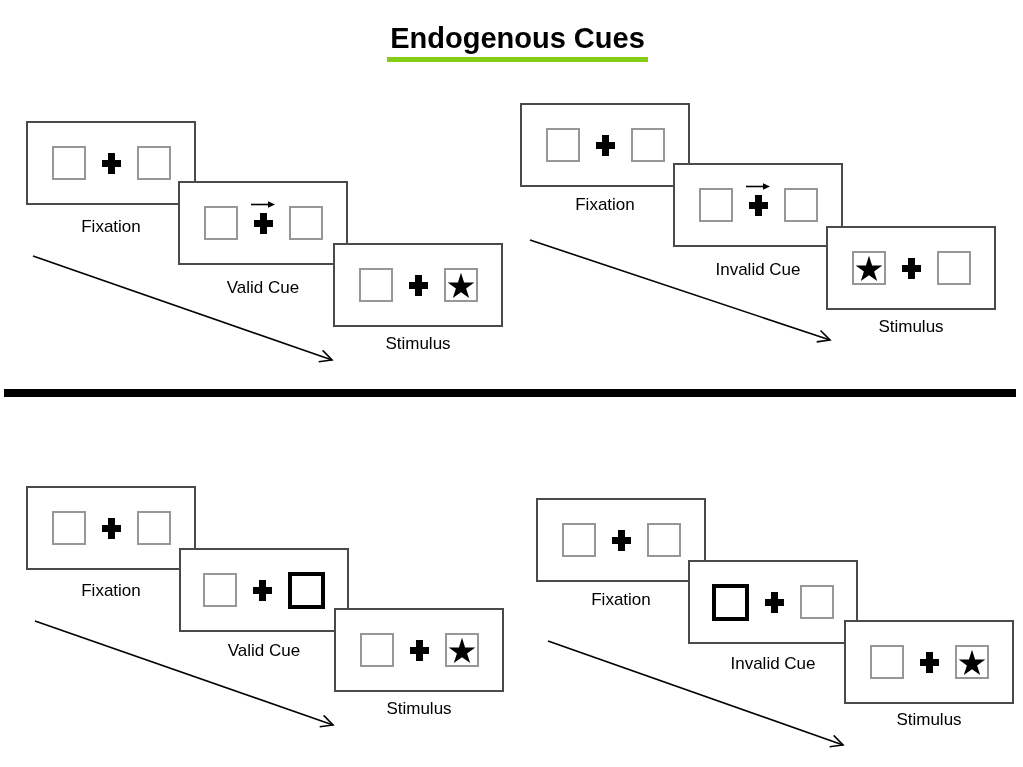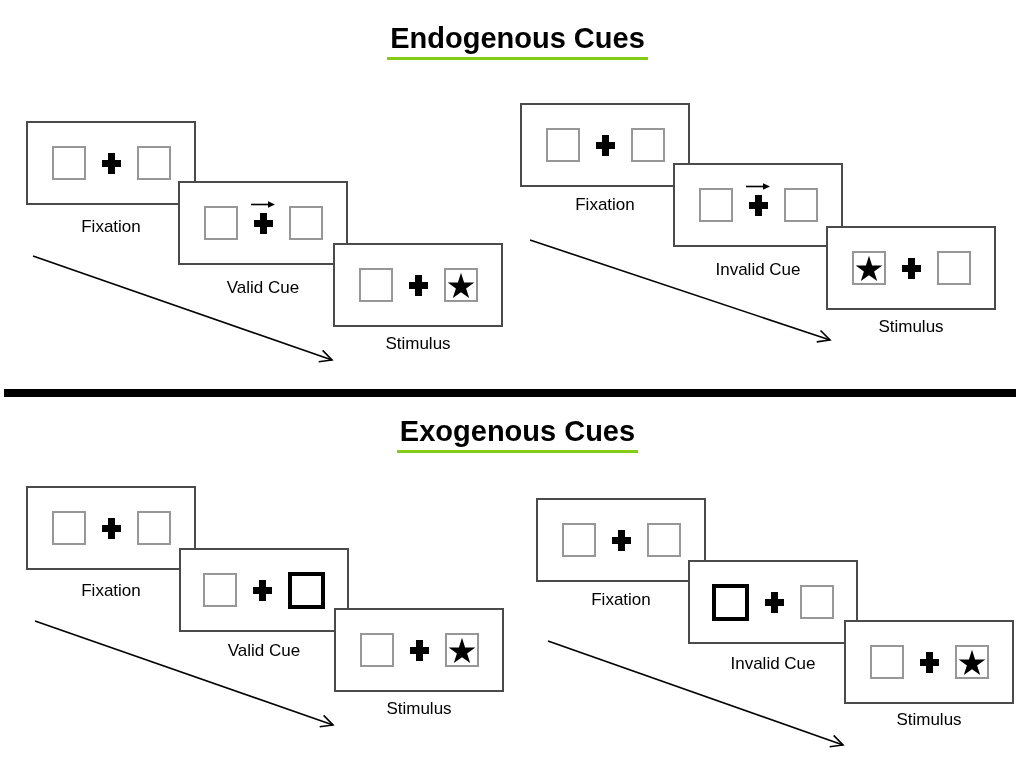--- a/index.html
+++ b/index.html
@@ -6,21 +6,21 @@
   #stage {
     position:relative; width:1023px; height:767px; background:#ffffff;
     font-family:"Liberation Sans", sans-serif; color:#000; overflow:hidden;
     margin:0 auto;
   }
   .section-title {
     position:absolute; left:0; width:100%; text-align:center;
     font-size:29px; font-weight:bold; letter-spacing:0px;
   }
   .section-title .ul {
-    display:inline-block; border-bottom:3px solid #84cc16; padding:0 3px 2px 3px;margin-left:12px;
+    display:inline-block; border-bottom:5px solid #84cc16; padding:0 3px 2px 3px;margin-left:12px;
   }
   .divider {
     position:absolute; left:4px; top:389px; width:1012px; height:8px; background:#000;
   }
   .panel {
     position:absolute; width:170px; height:84px; background:#fff;
     border:2px solid #4a4a4a; box-sizing:border-box;
     display:flex; align-items:center; justify-content:center; gap:16px;
   }
   .sq {
@@ -61,23 +61,20 @@
         <line x1="1" y1="4.5" x2="19" y2="4.5" stroke="#000" stroke-width="1.6"></line>
         <polygon points="25,4.5 18,1.2 18,7.8" fill="#000"></polygon>
       </symbol>
     </defs>
   </svg>
 
   <div class="section-title" style="top:22px">
     <span class="ul">Endogenous Cues</span>
   </div>
   <div class="divider"></div>
-  <div class="section-title" style="top:415px">
-    <span class="ul">Exogenous Cues</span>
-  </div>
 
   <svg class="seq-arrow" style="left:26px; top:248px" width="314" height="120">
     <line x1="7" y1="8" x2="306" y2="112" stroke="#000" stroke-width="1.6" marker-end="url(#chev)"></line>
   </svg>
   <svg class="seq-arrow" style="left:523px; top:232px" width="314" height="116">
     <line x1="7" y1="8" x2="307" y2="108" stroke="#000" stroke-width="1.6" marker-end="url(#chev)"></line>
   </svg>
   <svg class="seq-arrow" style="left:28px; top:613px" width="312" height="120">
     <line x1="7" y1="8" x2="305" y2="112" stroke="#000" stroke-width="1.6" marker-end="url(#chev)"></line>
   </svg>

